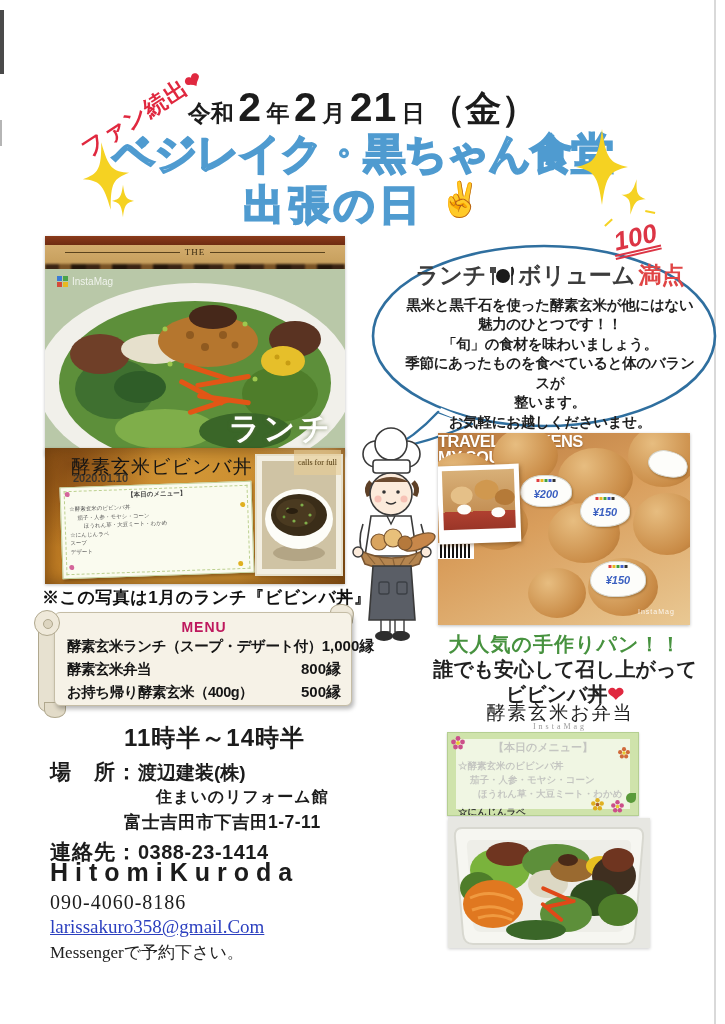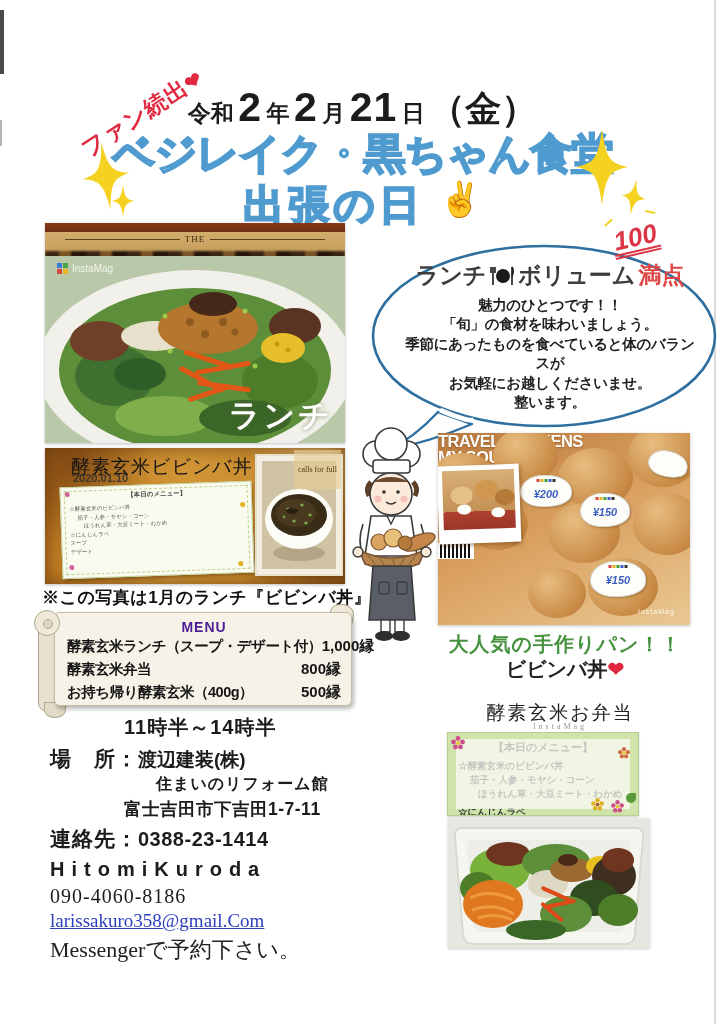--- a/index.html
+++ b/index.html
@@ -26,21 +26,21 @@
   .sub-title  { left:0; top:178px; width:725px; text-align:center; white-space:nowrap;
                 font-size:41px; font-weight:800; letter-spacing:4px;
                 color:#f3faff; -webkit-text-stroke:2px #4f9bd0;
                 text-shadow:0 0 1px #9cc6e4; }
   .peace { -webkit-text-stroke:0; color:#3f8f3f; font-size:34px; text-shadow:none;
            vertical-align:8px; letter-spacing:0; }
 
   .star path { fill:#f5d222; }
 
   
-  .photo-salad { left:45px; top:223px; width:300px; height:220px; overflow:hidden;
+  .photo-salad { left:45px; top:236px; width:300px; height:220px; overflow:hidden;
                  box-shadow:0 1px 3px rgba(0,0,0,.25); background:#3b82f6; }
   .np-topbar { left:0; top:0; width:300px; height:9px; background:linear-gradient(#8a3a1a,#6e2c12); }
   .np-strip  { left:0; top:9px; width:300px; height:24px; background:linear-gradient(#d3ad6e,#c39b58); }
   .np-the    { left:0; top:11px; width:300px; text-align:center; font-family:"Liberation Serif",serif;
                font-size:9px; letter-spacing:1px; color:#3a2a10; }
   .np-rule   { left:20px; top:16px; width:115px; height:1px; background:#5a431d; }
   .np-rule2  { left:165px; top:16px; width:115px; height:1px; background:#5a431d; }
   .np-burn   { left:0; top:28px; width:300px; height:10px;
                background:repeating-linear-gradient(90deg,#3a2414 0 14px,#7a5427 14px 26px,#24160a 26px 41px);
                filter:blur(1px); }
@@ -56,21 +56,21 @@
   .photo-jan { left:45px; top:448px; width:300px; height:136px; overflow:hidden;
                background:
                  radial-gradient(circle at 8% 12%, rgba(90,40,10,.55), transparent 28%),
                  radial-gradient(circle at 95% 90%, rgba(90,40,10,.5), transparent 30%),
                  radial-gradient(circle at 90% 8%, rgba(220,190,140,.6), transparent 22%),
                  linear-gradient(100deg,#b9751f,#d29636 45%,#c08227);
                box-shadow:inset 0 0 18px rgba(70,35,5,.6), 0 1px 3px rgba(0,0,0,.25); }
   .jan-title { left:26px; top:6px; font-size:19px; font-weight:400; color:#141414; letter-spacing:1px; }
   .jan-date  { left:28px; top:24px; font-size:11px; font-weight:700; color:#2e2e2e; opacity:.85; }
   .jan-corner{ right:4px; top:2px; font-family:"Liberation Serif",serif; font-size:8px; color:#50390f;
-               background:rgba(230,205,150,.65); padding:15px 4px; }
+               background:rgba(230,205,150,.65); padding:8px 4px; }
   .jan-card  { left:16px; top:36px; width:192px; height:92px; background:#fafbef;
                border:1px solid #c2d19c; transform:rotate(-2deg); box-shadow:1px 2px 3px rgba(60,30,0,.4);
                padding:5px 6px 4px 8px; overflow:hidden; }
   .jan-card-inner { border:1px dashed #bcd08f; position:absolute; inset:3px; }
   .jan-card .h { text-align:center; font-size:6.5px; font-weight:700; color:#444; margin-bottom:3px; }
   .jan-card .l { font-size:5.5px; color:#555; line-height:1.55; white-space:nowrap; }
   .jan-card .i1 { padding-left:8px; } .jan-card .i2 { padding-left:14px; }
   .jan-dot { position:absolute; width:5px; height:5px; border-radius:50%; }
   .soup-frame { left:212px; top:8px; width:84px; height:118px; background:#f3efe2;
                 box-shadow:0 0 0 2px #e6e0cc, 1px 2px 4px rgba(60,30,0,.5); padding:5px; }
@@ -84,46 +84,46 @@
                     background:#efe9da; border:1px solid #b0a88e; }
   .menu-roll-top::after { content:""; position:absolute; left:8px; top:8px; width:8px; height:8px;
                     border-radius:50%; border:1px solid #b0a88e; background:#ddd5c0; }
   .menu-curl-br   { left:44px; top:702px; width:22px; height:16px; border-radius:0 0 50% 50%;
                     background:#e2dbc8; border:1px solid #b0a88e; }
   .menu-curl-tr   { left:330px; top:604px; width:24px; height:18px; border-radius:50% 50% 0 50%;
                     background:#efe9da; border:1px solid #b0a88e; transform:rotate(8deg); }
   .menu-face { left:54px; top:612px; width:298px; height:94px; background:#f6f2e7;
                border:1px solid #c5bda6; border-radius:6px; box-shadow:2px 3px 4px rgba(0,0,0,.28);
                padding:6px 10px 0 12px; }
-  .menu-head { text-align:center; color:#4c1d95; font-weight:800; font-size:14px; letter-spacing:1px; }
+  .menu-head { text-align:center; color:#be185d; font-weight:800; font-size:14px; letter-spacing:1px; }
   .menu-row  { display:flex; justify-content:space-between; align-items:baseline;
                font-size:14.5px; font-weight:700; color:#151515; line-height:1.5;
                letter-spacing:-.5px; white-space:nowrap; }
   .menu-row .p { font-size:15px; letter-spacing:0; }
 
   
   .info { left:50px; top:712px; width:340px; font-weight:700; }
   .inf-row { white-space:nowrap; }
   .inf-label { font-size:21px; letter-spacing:1px; }
   .inf-era { font-size:18px; }
   .inf-num { font-size:30px; color:#4193c9; letter-spacing:1px; }
   .inf-unit { font-size:19px; }
   .inf-week { font-size:21px; }
-  .inf-time { margin:2px 0 4px 74px; font-size:20px; letter-spacing:1px; }
+  .inf-time { margin:10px 0 4px 74px; font-size:24px; letter-spacing:1px; }
   .inf-place { font-size:19px; }
   .inf-build { margin:1px 0 2px 106px; font-size:16px; letter-spacing:1px; }
   .inf-addr  { margin:0 0 4px 74px; font-size:17.5px; font-weight:600; letter-spacing:.5px; }
   .inf-tel   { font-size:20px; letter-spacing:.5px; }
 
   .contact { left:50px; top:858px; width:320px; }
-  .ct-name { font-size:20px; font-weight:800; letter-spacing:7px; white-space:nowrap; }
+  .ct-name { font-size:25px; font-weight:800; letter-spacing:7px; white-space:nowrap; }
   .ct-mobile { font-family:"Liberation Serif",serif; font-size:20px; margin-top:4px; letter-spacing:1px; }
   .ct-email { font-family:"Liberation Serif",serif; font-size:19px; color:#2b3fbf;
               text-decoration:underline; display:inline-block; margin-top:2px; }
-  .ct-note { font-family:"Liberation Serif",serif; font-size:22px; margin-top:3px; color:#222; }
+  .ct-note { font-family:"Liberation Serif",serif; font-size:17px; margin-top:3px; color:#222; }
 
   
   .bubble-svg { left:368px; top:236px; }
   .bubble-content { left:400px; top:260px; width:300px; text-align:center; }
   .bub-head { display:flex; align-items:center; justify-content:center; gap:3px;
               font-size:23px; font-weight:700; color:#3c3c3c; white-space:nowrap; }
   .bub-accent { color:#e04545; }
   .bub-body { margin-top:5px; font-size:14.5px; font-weight:700; color:#1f1f1f;
               line-height:1.34; letter-spacing:-.3px; }
   .score { left:612px; top:224px; transform:rotate(-13deg); color:#dc3545;
@@ -373,25 +373,26 @@
             <line x1="6" y1="3" x2="6" y2="9"></line>
           <circle cx="14" cy="12" r="7" stroke="none"></circle>
           <line x1="23" y1="3" x2="23" y2="21"></line>
           <path d="M23,3 q2.4,4 0,9" fill="none"></path>
         </g>
       </svg>
       <span>ボリューム</span>
         <span class="bub-accent">満点</span>
     </div>
     <div class="bub-body">
+      <div>黒米と黒千石を使った酵素玄米が他にはない</div>
       <div>魅力のひとつです！！</div>
       <div>「旬」の食材を味わいましょう。</div>
       <div>季節にあったものを食べていると体のバランスが</div>
+      <div>整います。</div>
       <div>お気軽にお越しくださいませ。</div>
-      <div>整います。</div>
     </div>
   </div>
   <div class="abs score">100</div>
 
   <svg class="abs" style="left:341px;top:424px" width="102" height="220" viewBox="0 0 102 220">
     <g stroke="#3a3a3a" stroke-width="1.6" fill="#ffffff" stroke-linejoin="round">
       <circle cx="35" cy="30" r="13"></circle>
         <circle cx="66" cy="30" r="13"></circle>
         <circle cx="50" cy="20" r="16"></circle>
       <rect x="32" y="36" width="37" height="13" rx="3"></rect>
@@ -479,20 +480,21 @@
       </div>
     </div>
     <div class="barcode">
         <div class="bars"></div>
       </div>
     <div class="abs bread-wm">InstaMag</div>
   </div>
 
   <div class="abs bread-cap">
     <div class="g">大人気の手作りパン！！</div>
+    <div>誰でも安心して召し上がって</div>
     <div><span>ビビンバ丼</span><span class="heart" style="color:#e0283f">❤</span></div>
   </div>
 
   <div class="abs bento-title">酵素玄米お弁当</div>
   <div class="abs bento-wm">InstaMag</div>
 
   <div class="abs bento-card">
     <div class="inner"></div>
     <svg class="abs" style="left:3px;top:3px" width="14" height="14" viewBox="0 0 14 14">
         <g fill="#cc4f8a">

